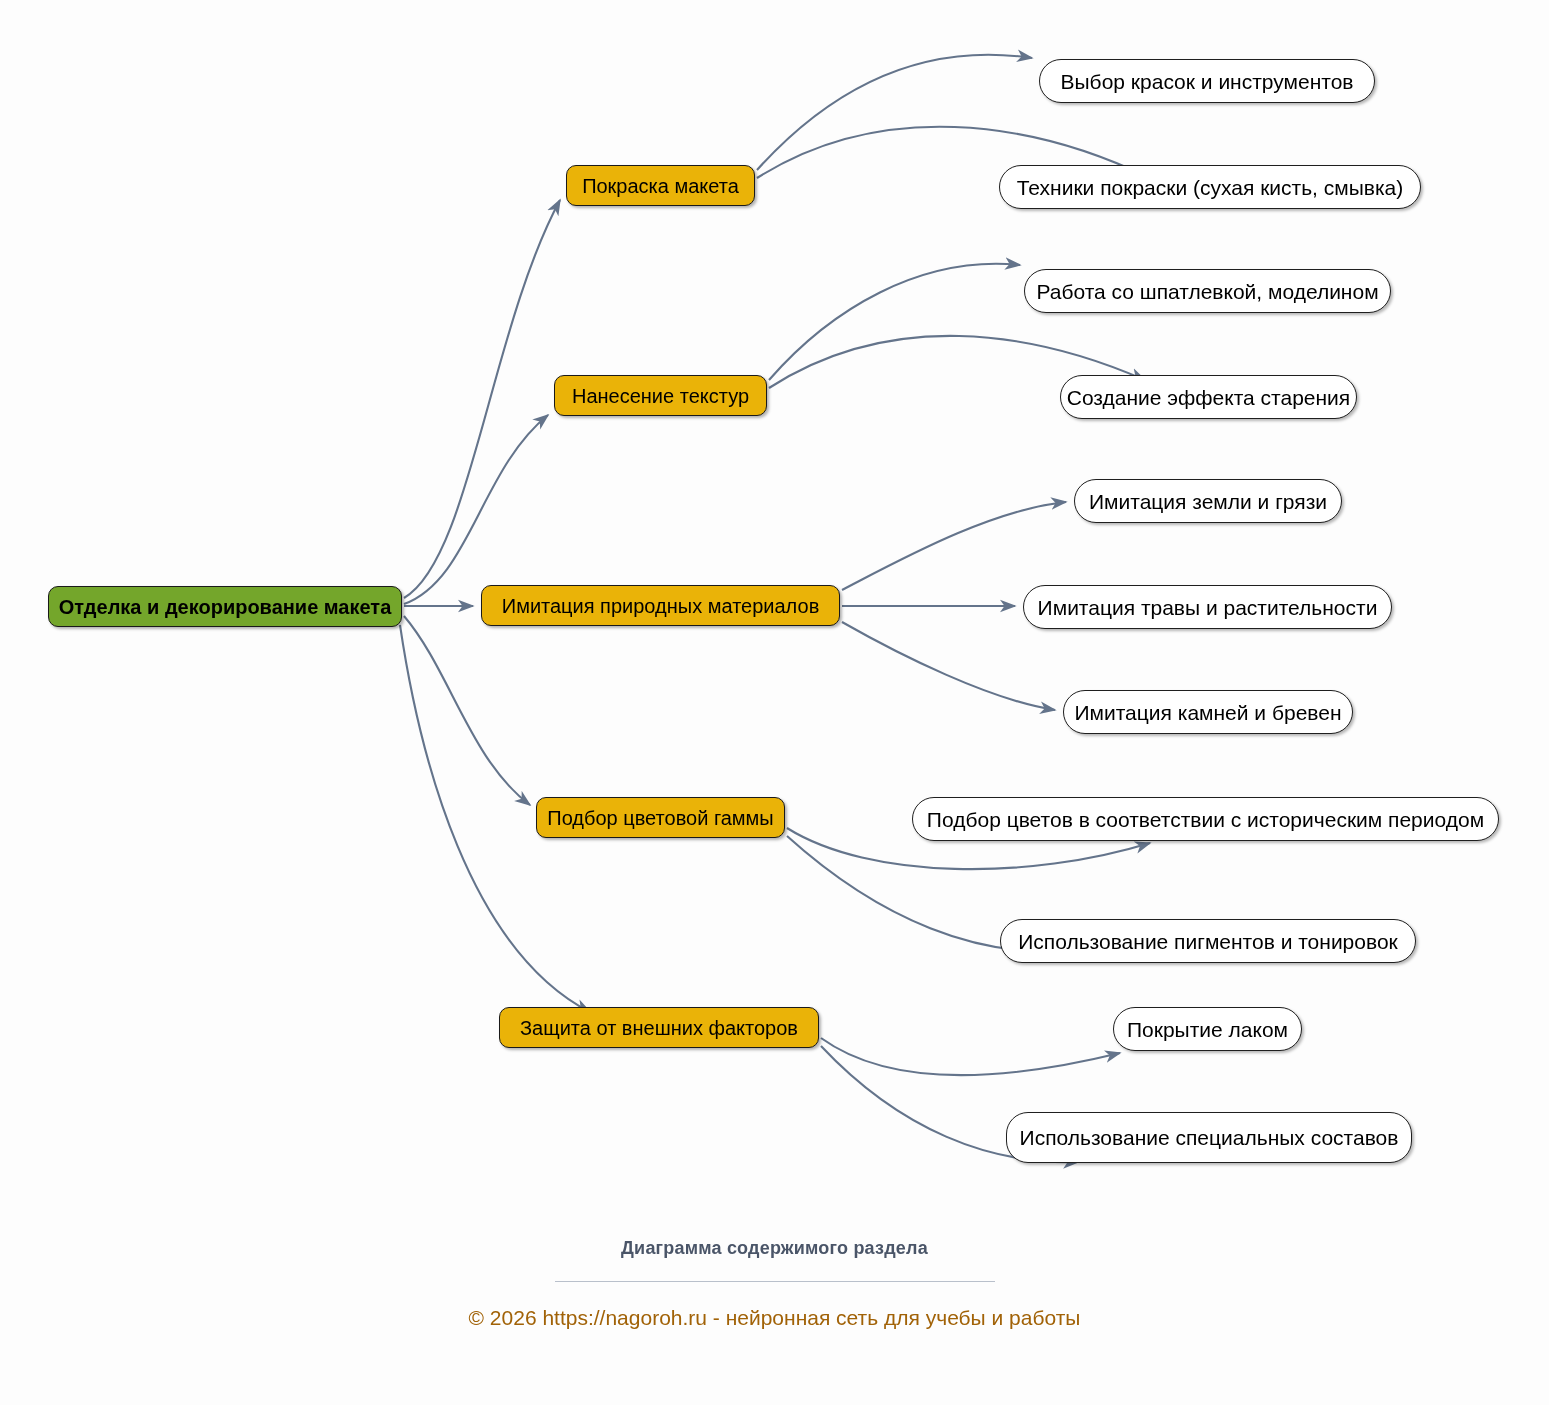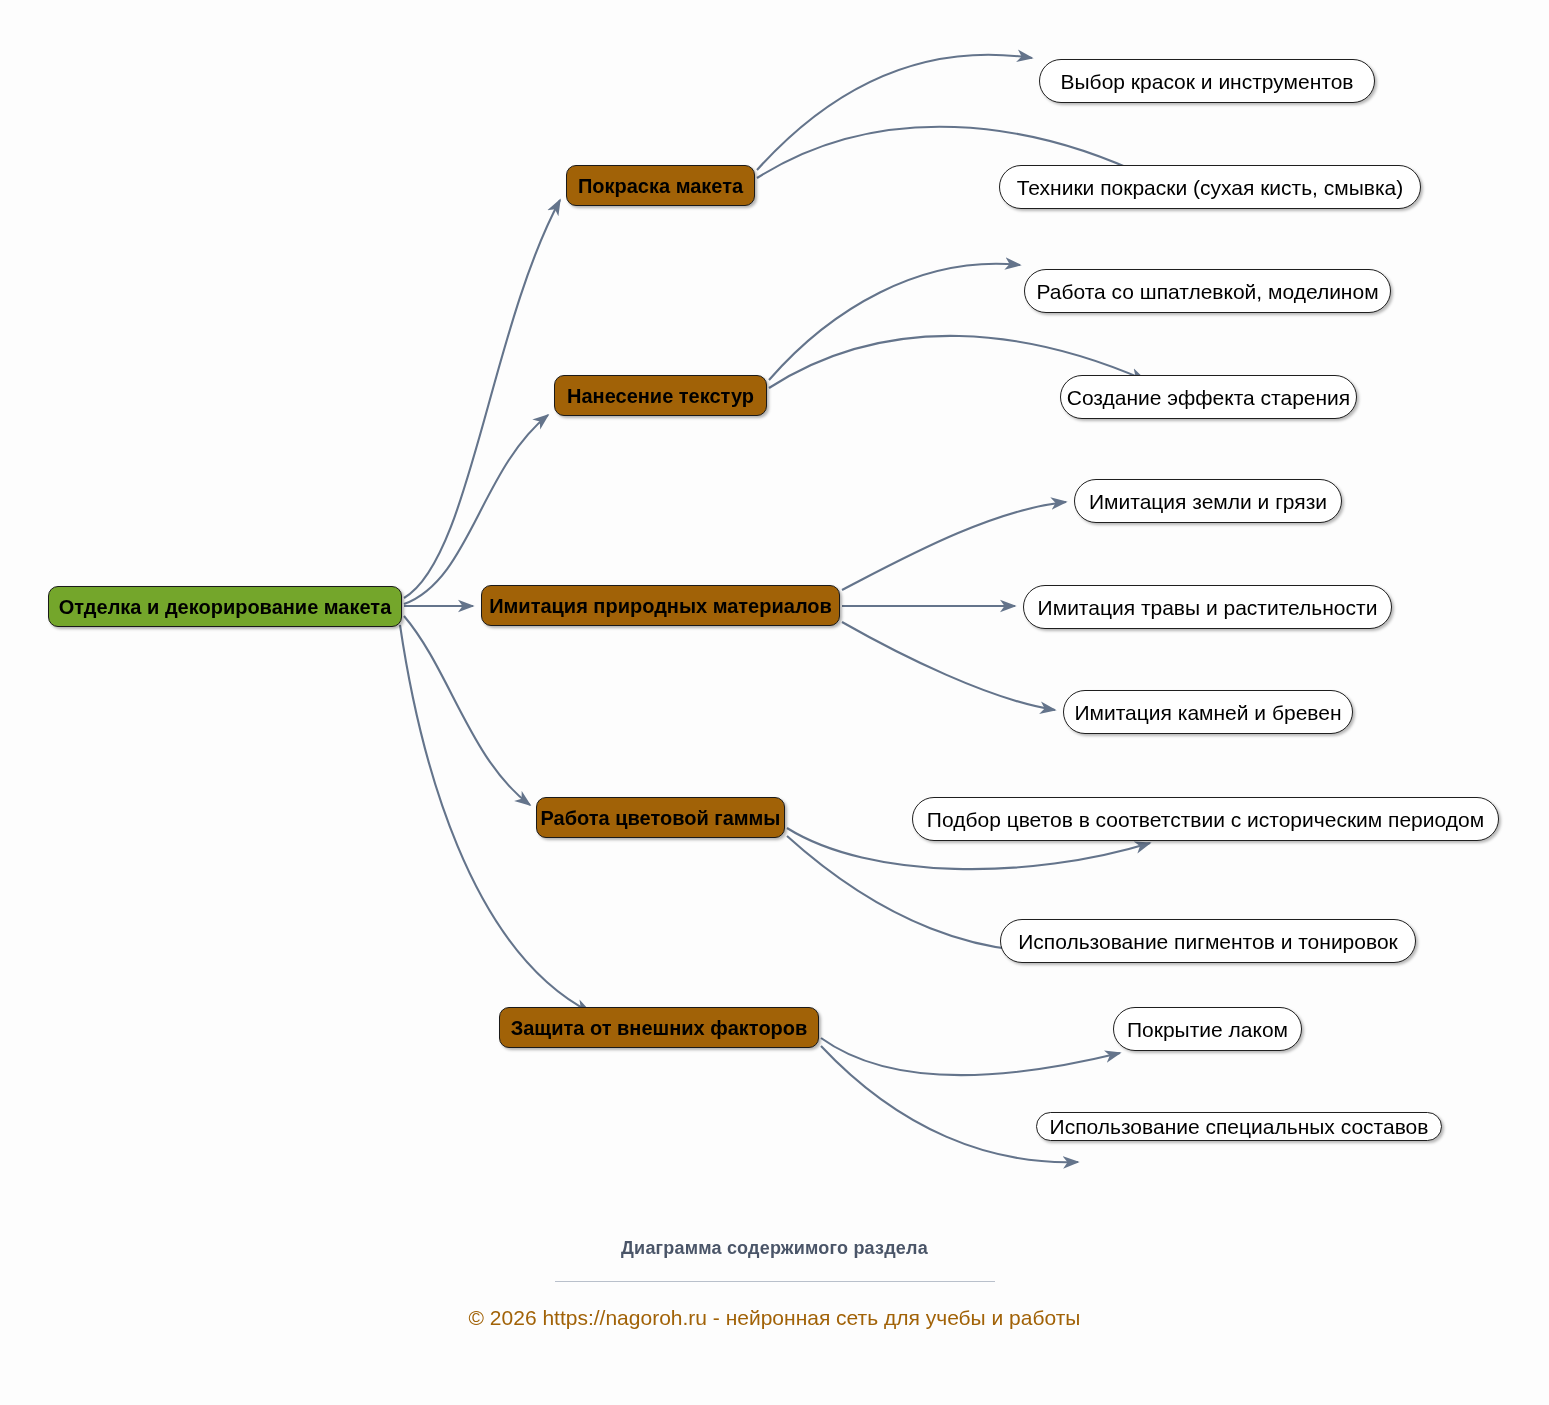--- a/index.html
+++ b/index.html
@@ -37,24 +37,24 @@
     line-height: 1;
   }
   .node-root {
     background: #74a62b;
     border: 1.6px solid #1a1a1a;
     font-size: 20px;
     font-weight: 700;
     box-shadow: 2px 2px 3px rgba(0,0,0,0.30);
   }
   .node-branch {
-    background: #a16207;
+    background: #eab308;
     border: 1.6px solid #1a1a1a;
     font-size: 20px;
-    font-weight: 700;
+    font-weight: 400;
     box-shadow: 2px 2px 3px rgba(0,0,0,0.30);
   }
   .node-leaf {
     background: #ffffff;
     border: 1.6px solid #1f1f1f;
     border-radius: 22px;
     font-size: 21px;
     font-weight: 400;
     box-shadow: 2px 2px 3px rgba(0,0,0,0.28);
   }
@@ -151,36 +151,36 @@
     <span>Имитация земли и грязи</span>
   </div>
   <div class="node node-leaf" style="left:1023px; top:585px; width:369px; height:44px;">
     <span>Имитация травы и растительности</span>
   </div>
   <div class="node node-leaf" style="left:1063px; top:690px; width:290px; height:44px;">
     <span>Имитация камней и бревен</span>
   </div>
 
   <div class="node node-branch" style="left:536px; top:797px; width:249px; height:41px;">
-    <span>Работа цветовой гаммы</span>
+    <span>Подбор цветовой гаммы</span>
   </div>
   <div class="node node-leaf" style="left:912px; top:797px; width:587px; height:44px;">
     <span>Подбор цветов в соответствии с историческим периодом</span>
   </div>
   <div class="node node-leaf" style="left:1000px; top:902px; width:416px; height:44px;margin-top:17px;">
     <span>Использование пигментов и тонировок</span>
   </div>
 
   <div class="node node-branch" style="left:499px; top:1007px; width:320px; height:41px;">
     <span>Защита от внешних факторов</span>
   </div>
   <div class="node node-leaf" style="left:1113px; top:1007px; width:189px; height:44px;">
     <span>Покрытие лаком</span>
   </div>
-  <div class="node node-leaf" style="left:1036px; top:1112px; width:406px; height:29px;">
+  <div class="node node-leaf" style="left:1006px; top:1112px; width:406px; height:51px;">
     <span>Использование специальных составов</span>
   </div>
 
   <div id="footer">
     <div id="footer-title">Диаграмма содержимого раздела</div>
     <div id="footer-rule"></div>
     <div id="footer-copyright">© 2026 https://nagoroh.ru - нейронная сеть для учебы и работы</div>
   </div>
 
 </div>

